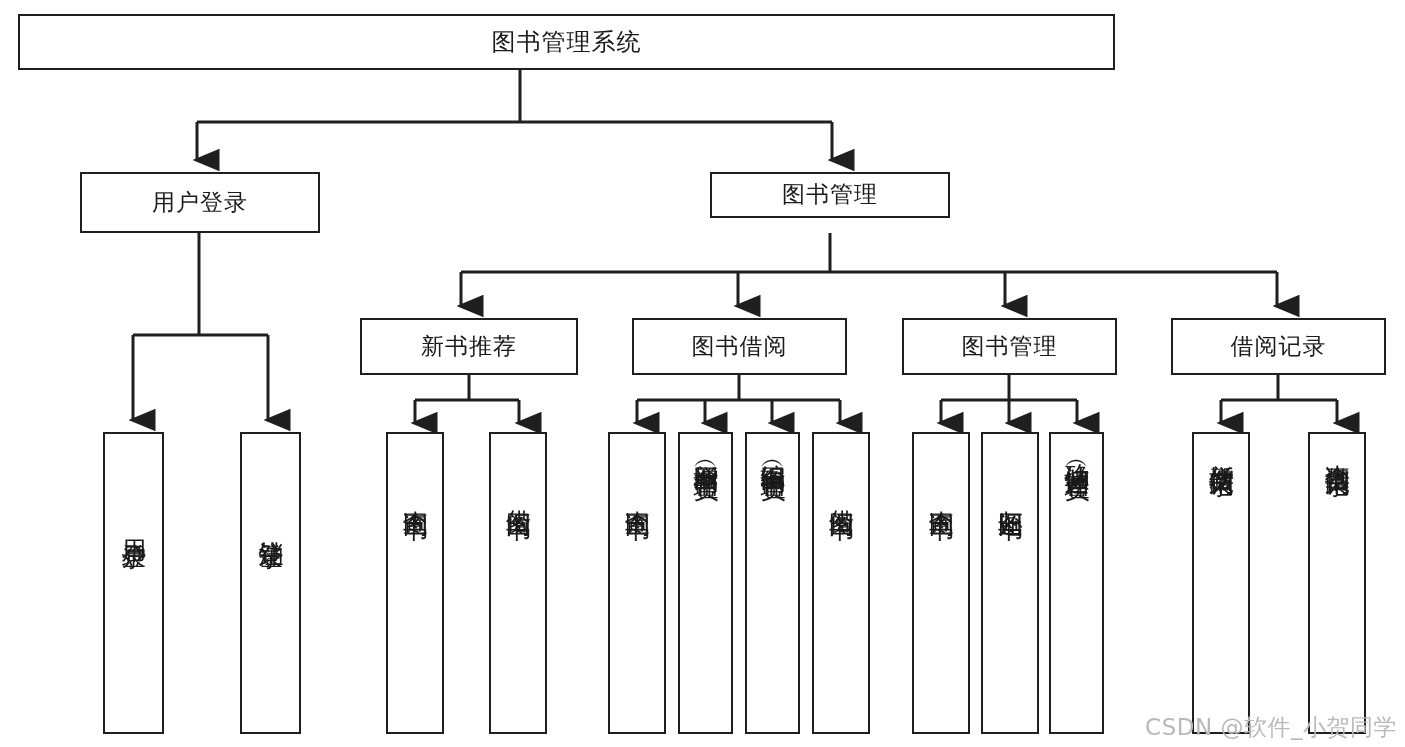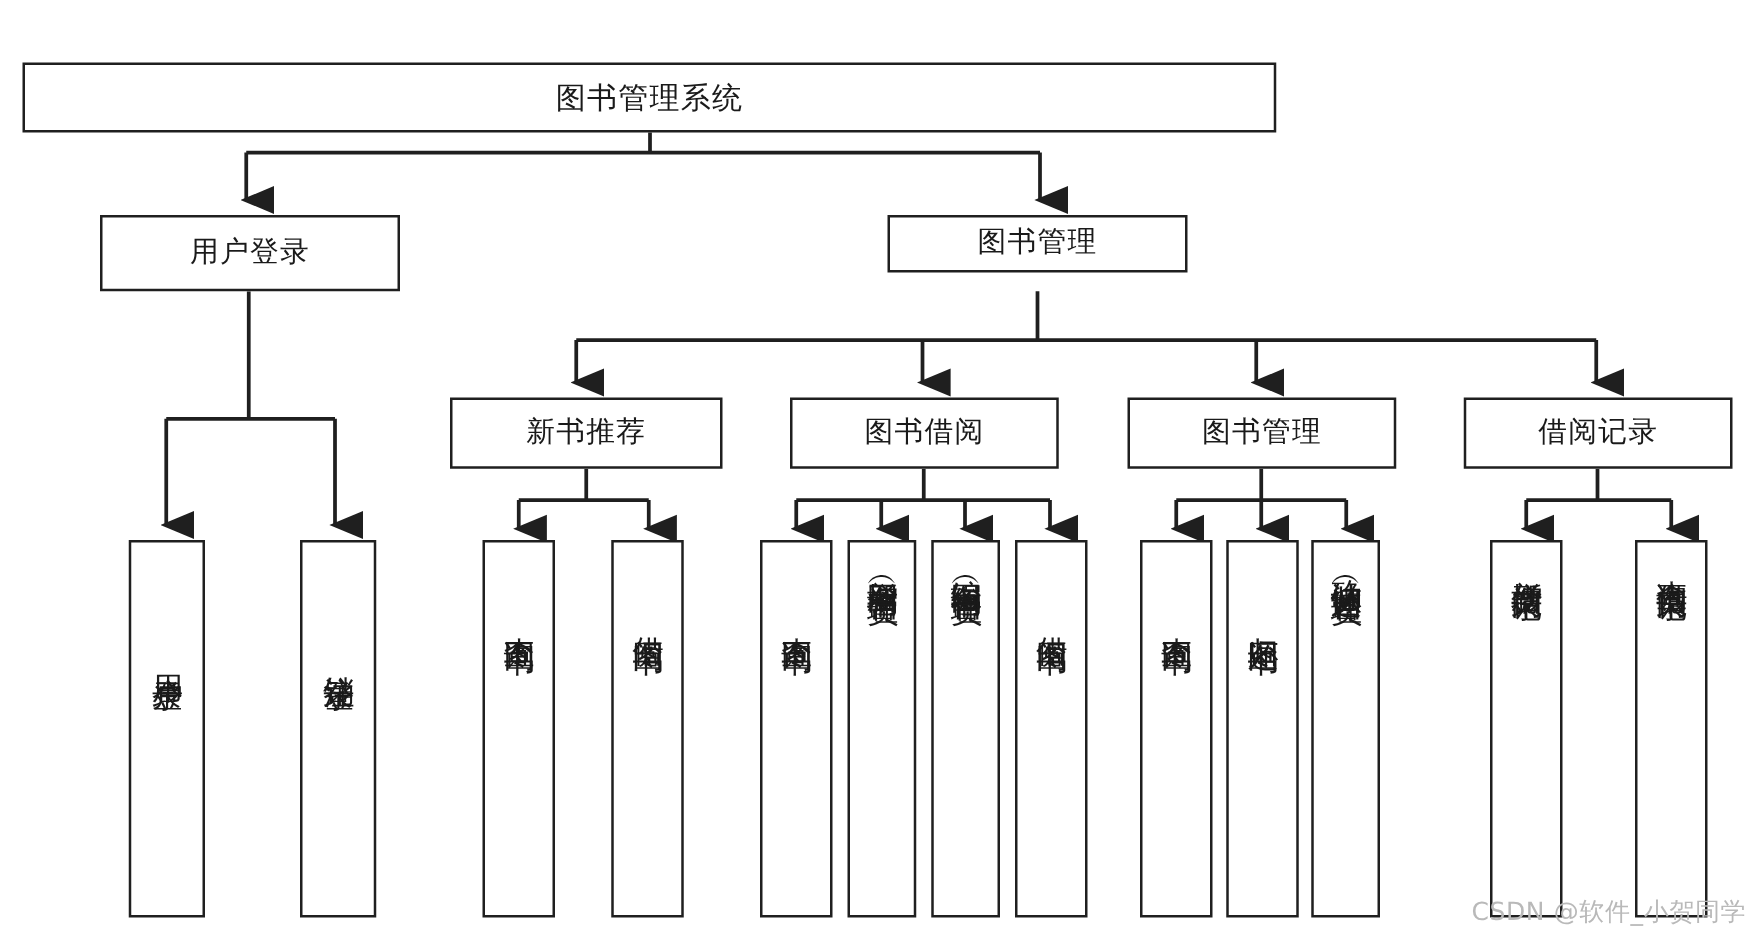--- a/index.html
+++ b/index.html
@@ -64,21 +64,21 @@
   .vtext.pad-small {
     margin-top: 48px;
   }
   .vtext.pad-none {
     margin-top: 2px;
   }
   .watermark {
     position: absolute;
     right: 8px;
     bottom: 4px;
-    font-size: 20px;
+    font-size: 23px;
     color: #b9b9b9;
     letter-spacing: 0.5px;
     white-space: nowrap;
     pointer-events: none;
   }
 </style>
 </head>
 <body>
 
 <div id="diagram-root">
@@ -127,21 +127,21 @@
       <path d="M 1009 400 L 1009 423" marker-end="url(#arrow)"></path>
       <path d="M 1077 400 L 1077 423" marker-end="url(#arrow)"></path>
 
       <path d="M 1278 375 L 1278 400"></path>
       <path d="M 1221 400 L 1337 400"></path>
       <path d="M 1221 400 L 1221 423" marker-end="url(#arrow)"></path>
       <path d="M 1337 400 L 1337 423" marker-end="url(#arrow)"></path>
     </g>
   </svg>
 
-  <div class="node node-h node-root" style="left:18px; top:14px; width:1003px; height:56px;margin-top:36px;">
+  <div class="node node-h node-root" style="left:18px; top:14px; width:1097px; height:56px;">
     <span>图书管理系统</span>
   </div>
 
   <div class="node node-h" style="left:80px; top:172px; width:240px; height:61px;">
     <span>用户登录</span>
   </div>
 
   <div class="node node-h" style="left:710px; top:172px; width:240px; height:46px;">
     <span>图书管理</span>
   </div>

